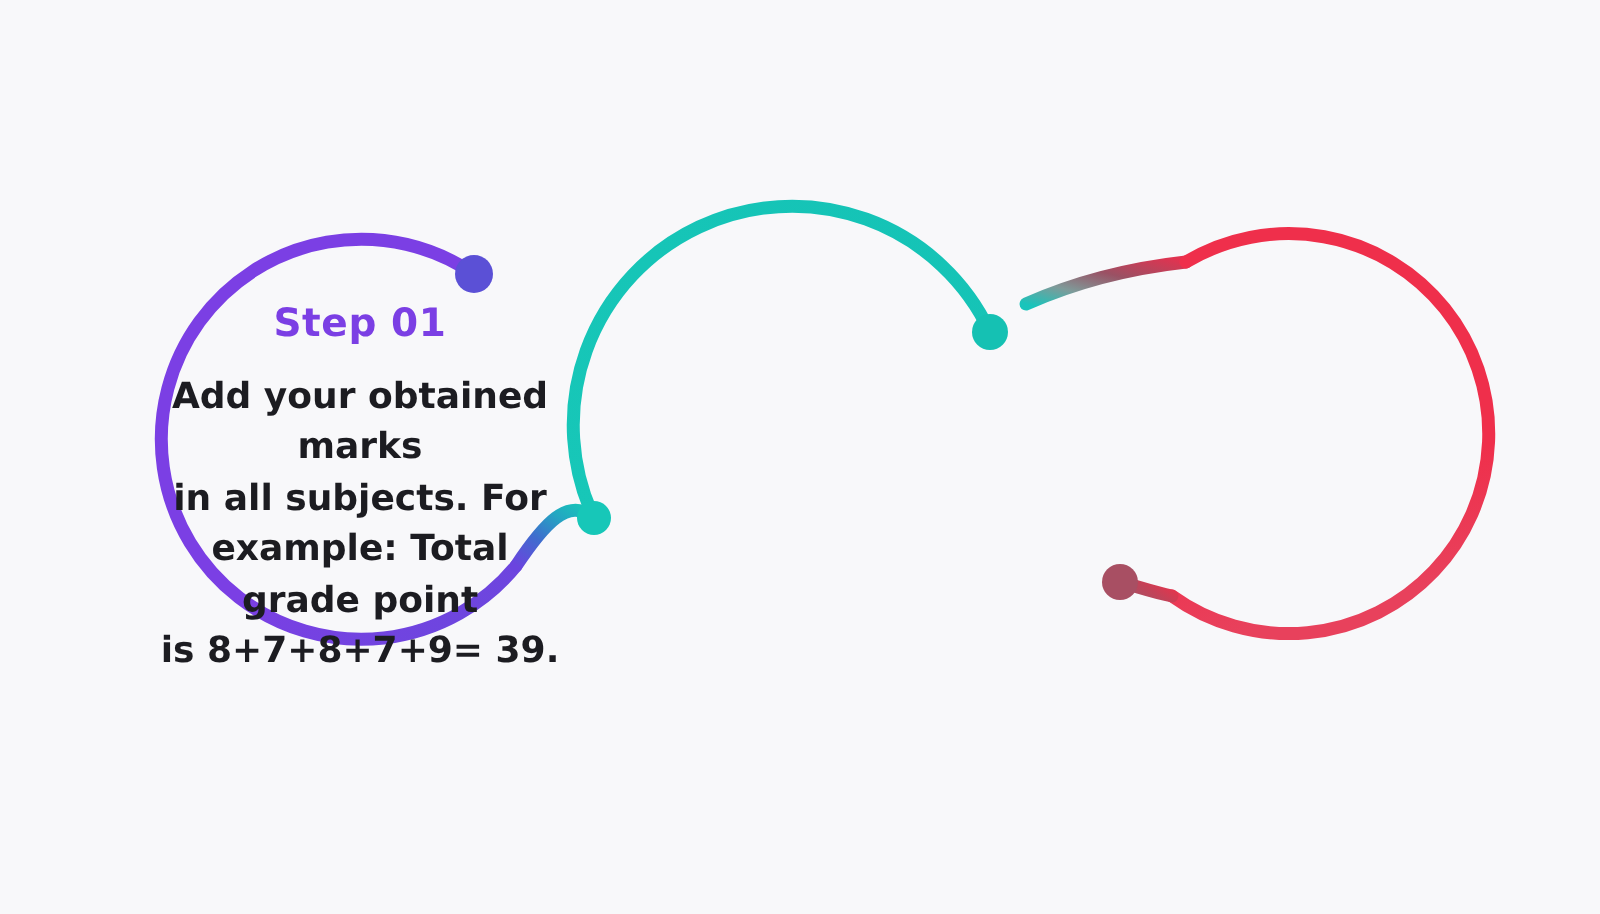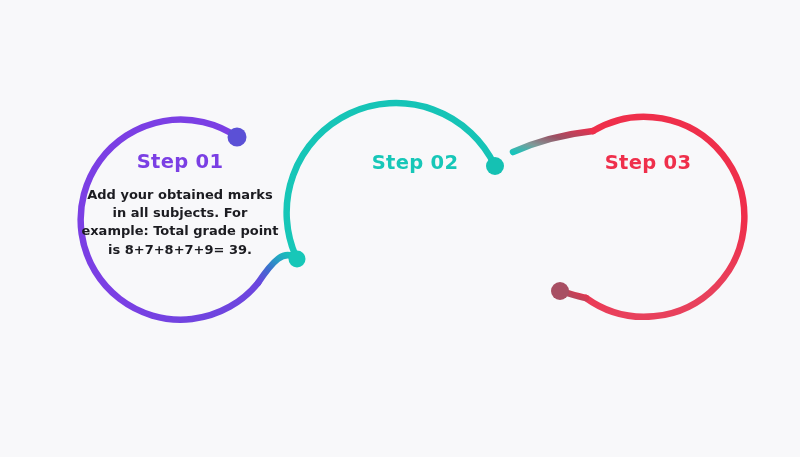--- a/index.html
+++ b/index.html
@@ -34,21 +34,21 @@
     box-sizing: border-box;
   }
   .step-title {
     font-size: 19.5px;
     font-weight: bold;
     letter-spacing: 0.3px;
     margin: 0 0 14px 0;
     line-height: 1;
   }
   .step-body {
-    font-size: 13px;
+    font-size: 18px;
     font-weight: bold;
     line-height: 1.42;
     color: #1c1c21;
     margin: 0;
   }
   #step-card-1 { left: 80px;  top: 152px; width: 200px; }
   #step-card-2 { left: 315px; top: 153px; width: 200px; }
   #step-card-3 { left: 548px; top: 153px; width: 200px; }
 </style>
 </head>
@@ -117,20 +117,18 @@
     <circle cx="495" cy="166" r="9" fill="#15c1b3"></circle>
     <circle cx="560" cy="291" r="9" fill="#a84f63"></circle>
   </svg>
 
   <div class="step-card" id="step-card-1">
     <div class="step-title" style="color: rgb(123, 63, 228);">Step 01</div>
     <div class="step-body">Add your obtained marks<br>in all subjects. For<br>example: Total grade point<br>is 8+7+8+7+9= 39.</div>
   </div>
 
   <div class="step-card" id="step-card-2">
-    <div class="step-title" style="color: rgb(23, 199, 184);">Step 02</div>
   </div>
 
   <div class="step-card" id="step-card-3">
-    <div class="step-title" style="color: rgb(239, 47, 75);">Step 03</div>
   </div>
 
 </div>
 
 </body></html>

